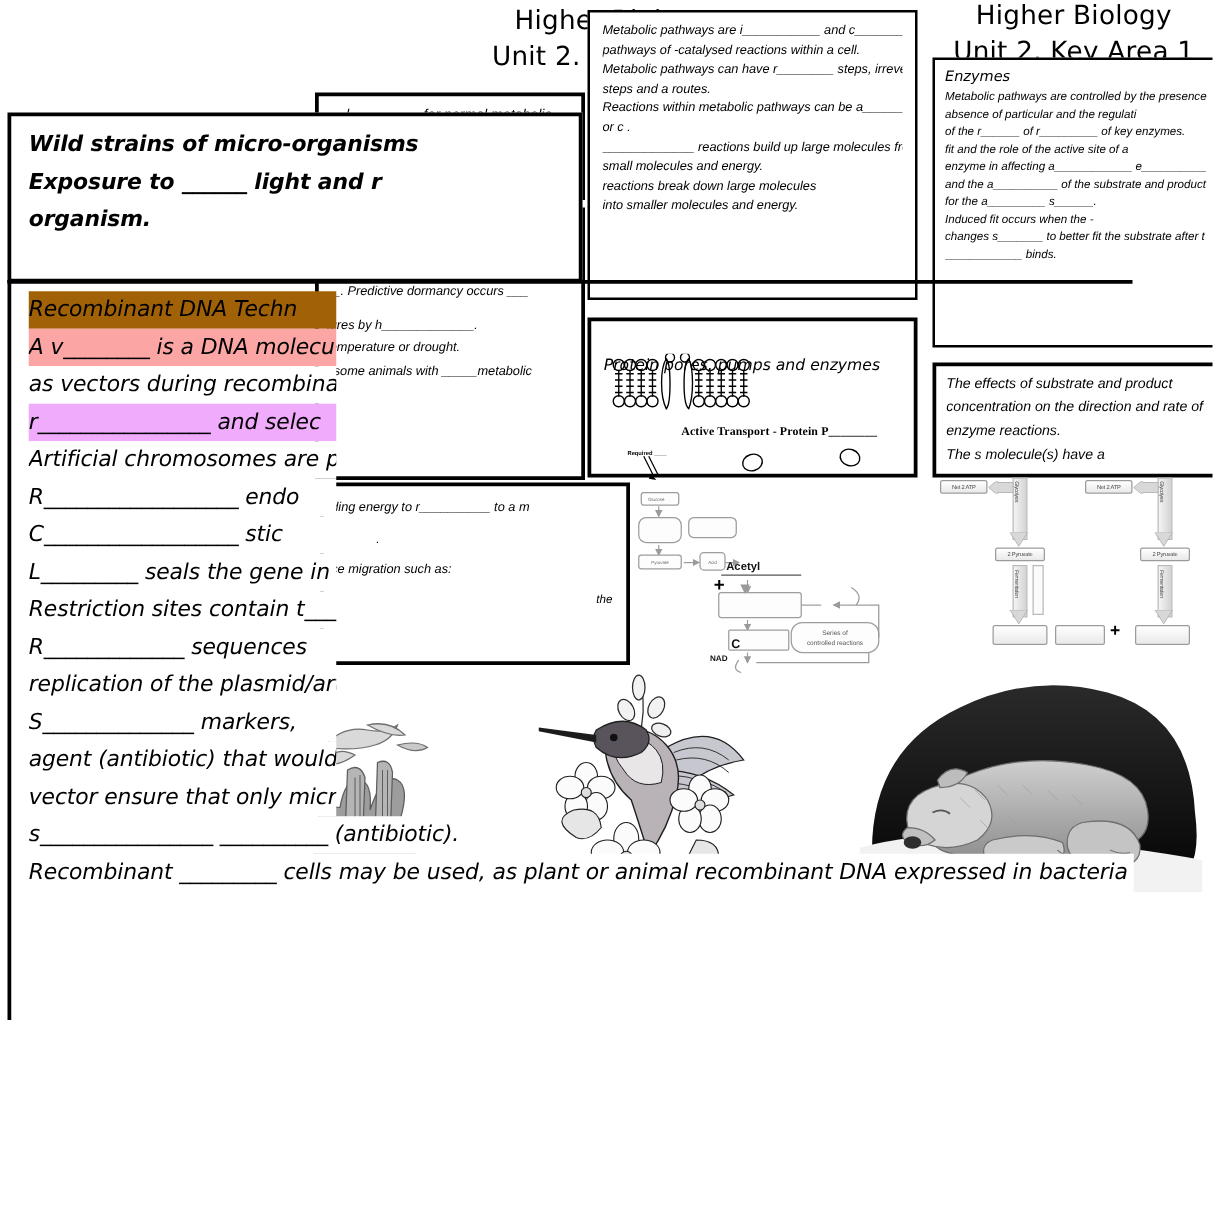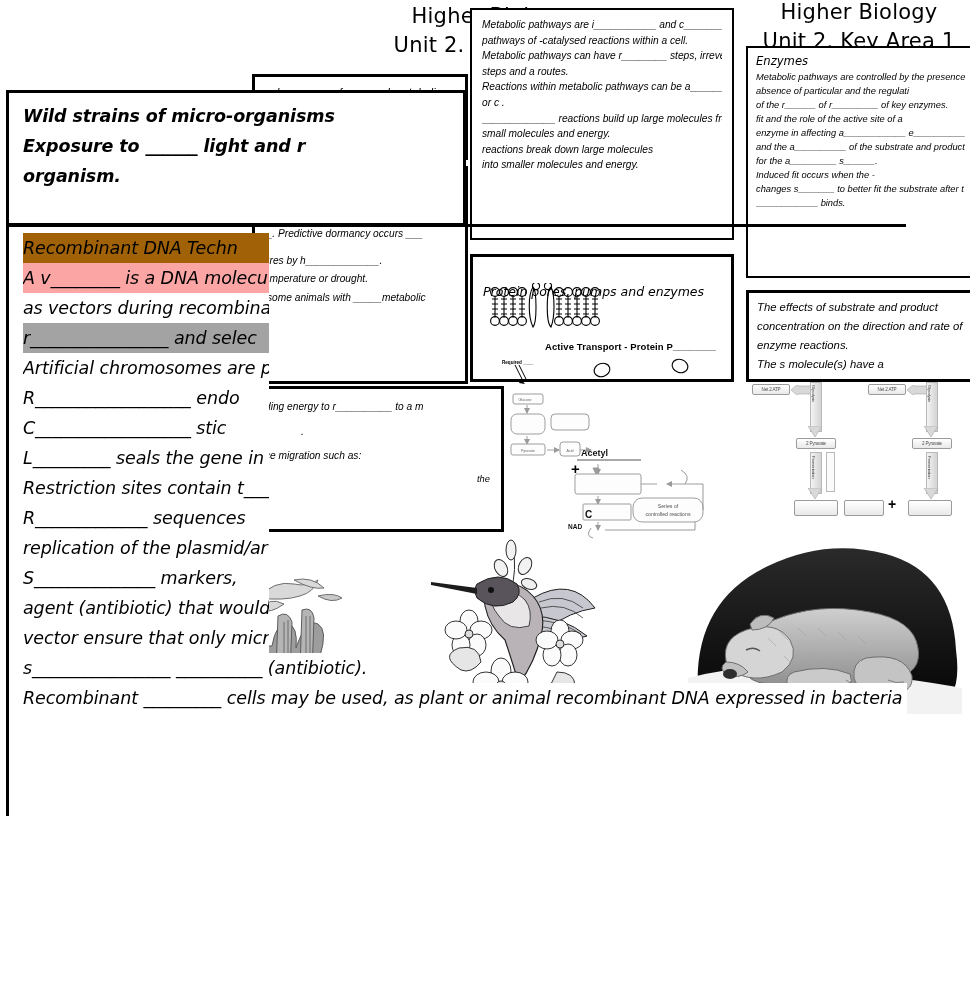--- a/index.html
+++ b/index.html
@@ -193,21 +193,21 @@
         </g>
 
         <path d="M44 4 C39 12,39 34,44 44 C48 40,48 8,44 4 Z"></path>
         <path d="M62 4 C57 8,57 40,62 44 C66 34,66 12,62 4 Z"></path>
         <circle cx="47" cy="3" r="3.6"></circle>
         <circle cx="59" cy="3" r="3.6"></circle>
       </g>
     </svg>
 
     <div style="position:absolute;left:72px;top:84px;font-size:9.5px;font-weight:bold;
-                font-family:Liberation Sans, sans-serif;letter-spacing:.1px;text-align:center;">Active Transport - Protein P________</div>
+                font-family:Liberation Serif, serif;letter-spacing:.1px;text-align:center;">Active Transport - Protein P________</div>
 
     <div style="position:absolute;left:29px;top:103px;font-size:4.6px;font-weight:bold;
                 font-family:'Liberation Sans',sans-serif;">Required ____</div>
 
     <svg style="position:absolute;left:38px;top:106px;" width="26" height="24" viewBox="0 0 26 24">
       <path d="M4 2 L12 18 M8 2 L16 18" stroke="#000" stroke-width="1" fill="none"></path>
       <path d="M10 16 l4 5 l-6 -1 z" fill="#000"></path>
     </svg>
 
     <svg style="position:absolute;left:118px;top:104px;" width="22" height="18">
@@ -463,21 +463,21 @@
       <path d="M80 110 l8 8 M92 104 l8 8 M110 100 l8 8 M130 100 l8 8 M150 104 l8 8
                M170 108 l8 8 M96 128 l8 8 M120 126 l8 8 M142 128 l8 8 M166 126 l8 8"></path>
     </g>
   </svg>
 
   <div id="card-recomb" class="card thick l7" style="background:transparent;border-right:none;border-bottom:none;">
     <div class="pad">
       <div class="hw hw-lg ln" style="background:#a16207;width:246px;">Recombinant DNA Techn</div>
       <div class="hw hw-lg ln" style="background:#fca5a5;width:246px;">A v________ is a DNA molecu</div>
       <div class="hw hw-lg ln" style="background:#fff;width:246px;">as vectors during recombinant</div>
-      <div class="hw hw-lg ln" style="background:#a3a3a3;width:246px;">r________________ and selec</div>
+      <div class="hw hw-lg ln" style="background:#f0abfc;width:246px;">r________________ and selec</div>
       <div class="hw hw-lg ln" style="background:#fff;width:246px;">Artificial chromosomes are pre</div>
       <div class="hw hw-lg ln" style="background:#fff;width:246px;">R__________________ endo</div>
       <div class="hw hw-lg ln" style="background:#fff;width:246px;">C__________________ stic</div>
       <div class="hw hw-lg ln" style="background:#fff;width:246px;">L_________ seals the gene in</div>
       <div class="hw hw-lg ln" style="background:#fff;width:246px;">Restriction sites contain t____</div>
       <div class="hw hw-lg ln" style="background:#fff;width:246px;">R_____________ sequences</div>
       <div class="hw hw-lg ln" style="background:#fff;width:246px;">replication of the plasmid/arti</div>
       <div class="hw hw-lg ln" style="background:#fff;width:246px;">S______________ markers,</div>
       <div class="hw hw-lg ln" style="background:#fff;width:246px;">agent (antibiotic) that would</div>
       <div class="hw hw-lg ln" style="background:#fff;width:246px;">vector ensure that only micro-</div>

